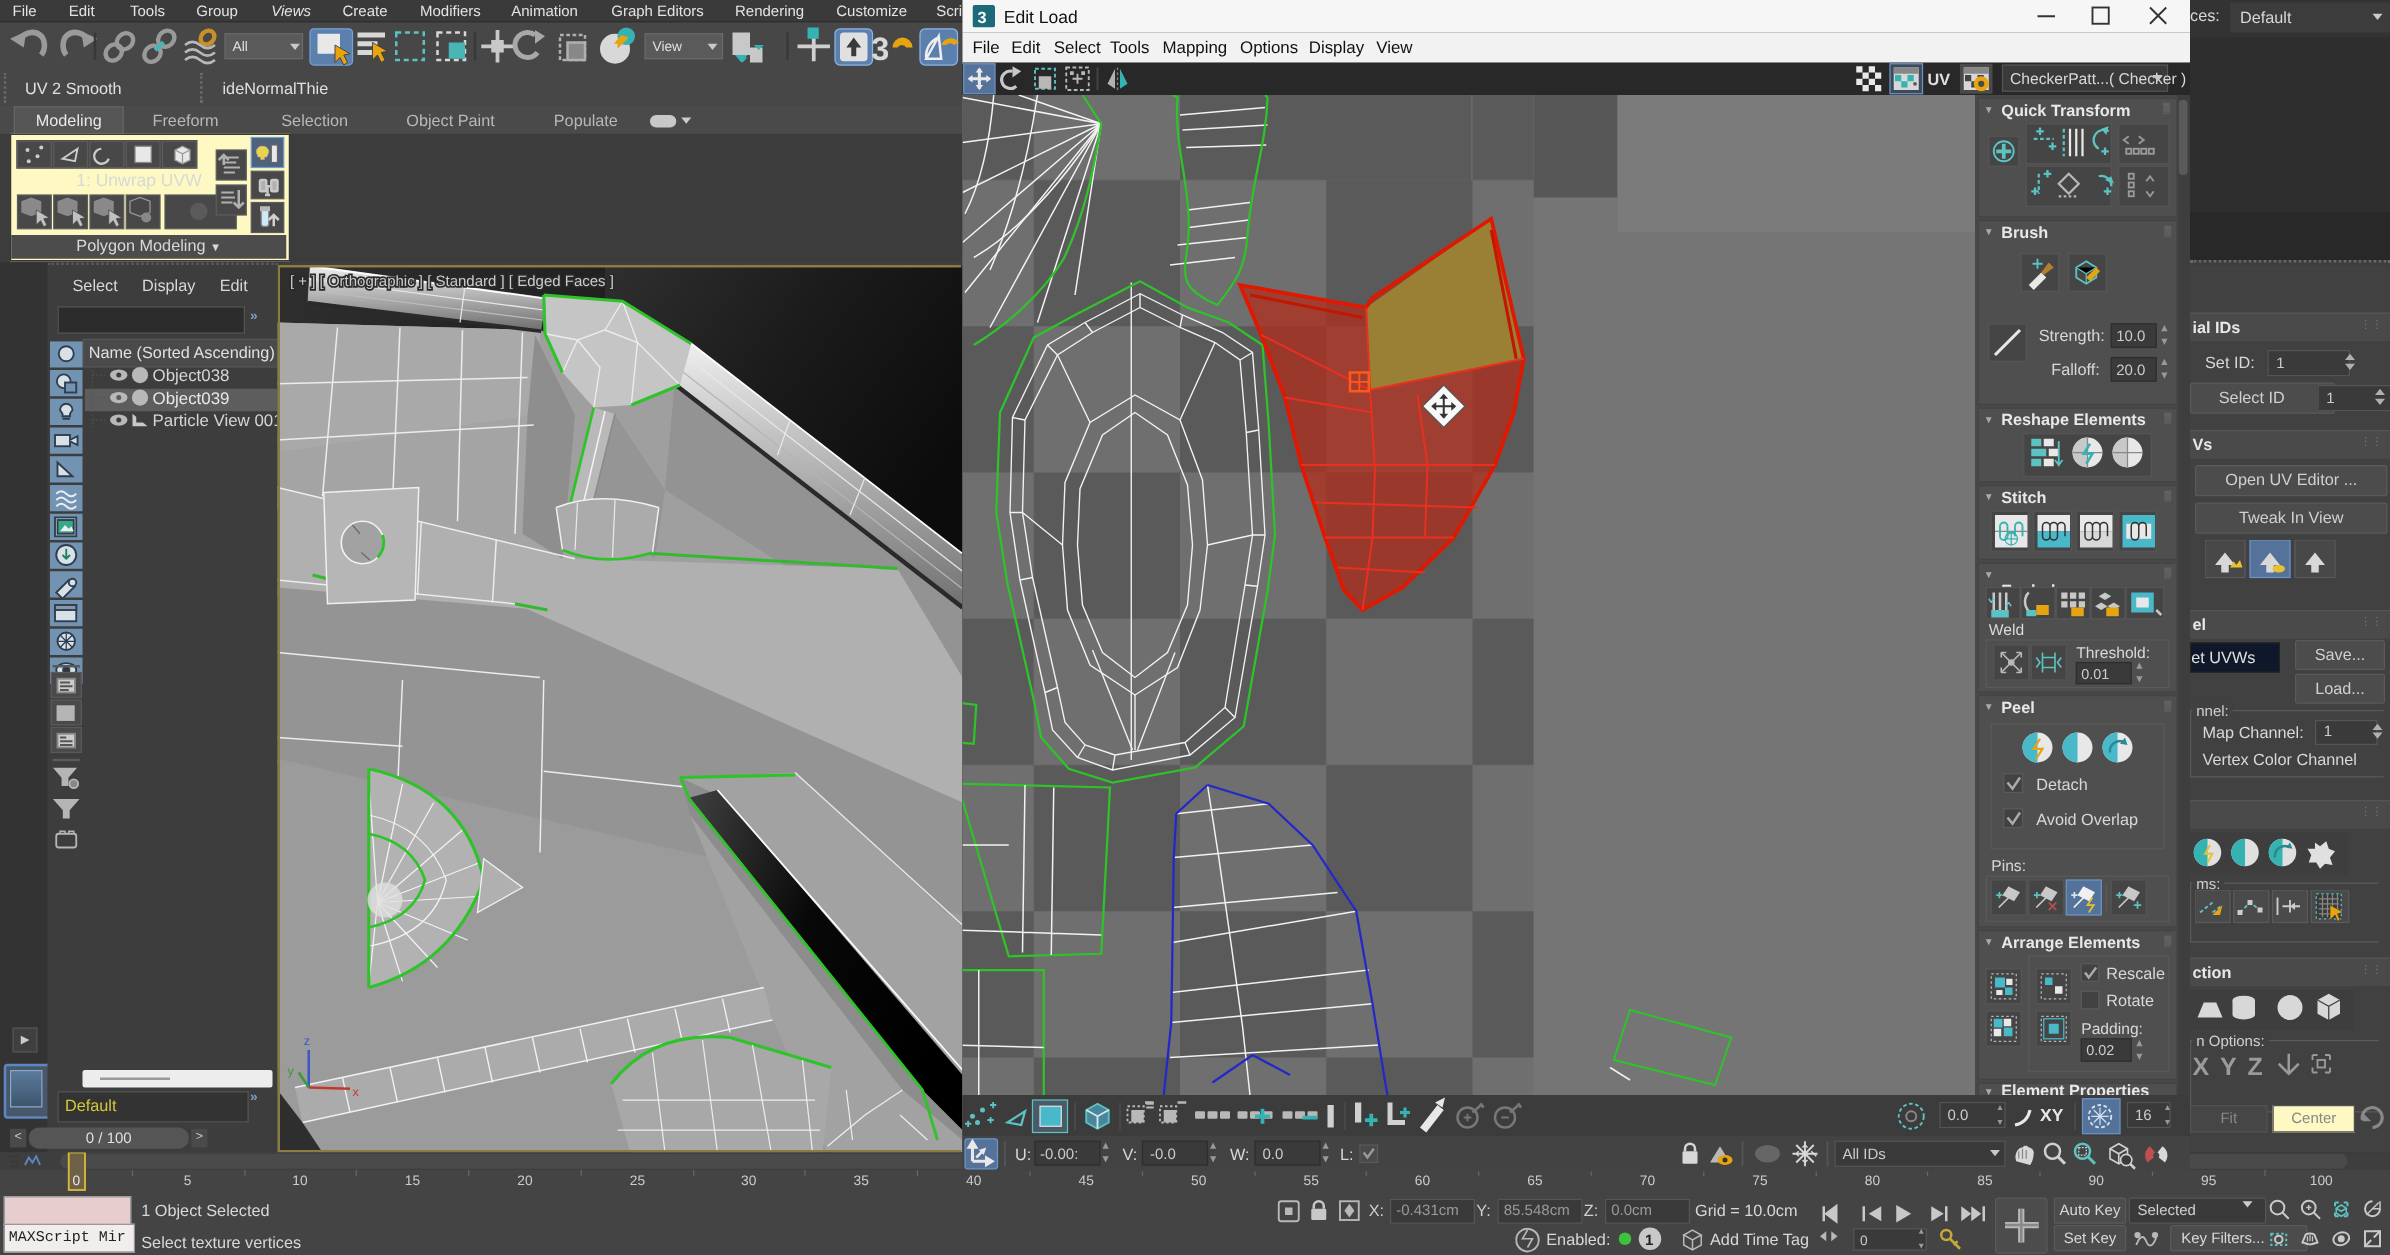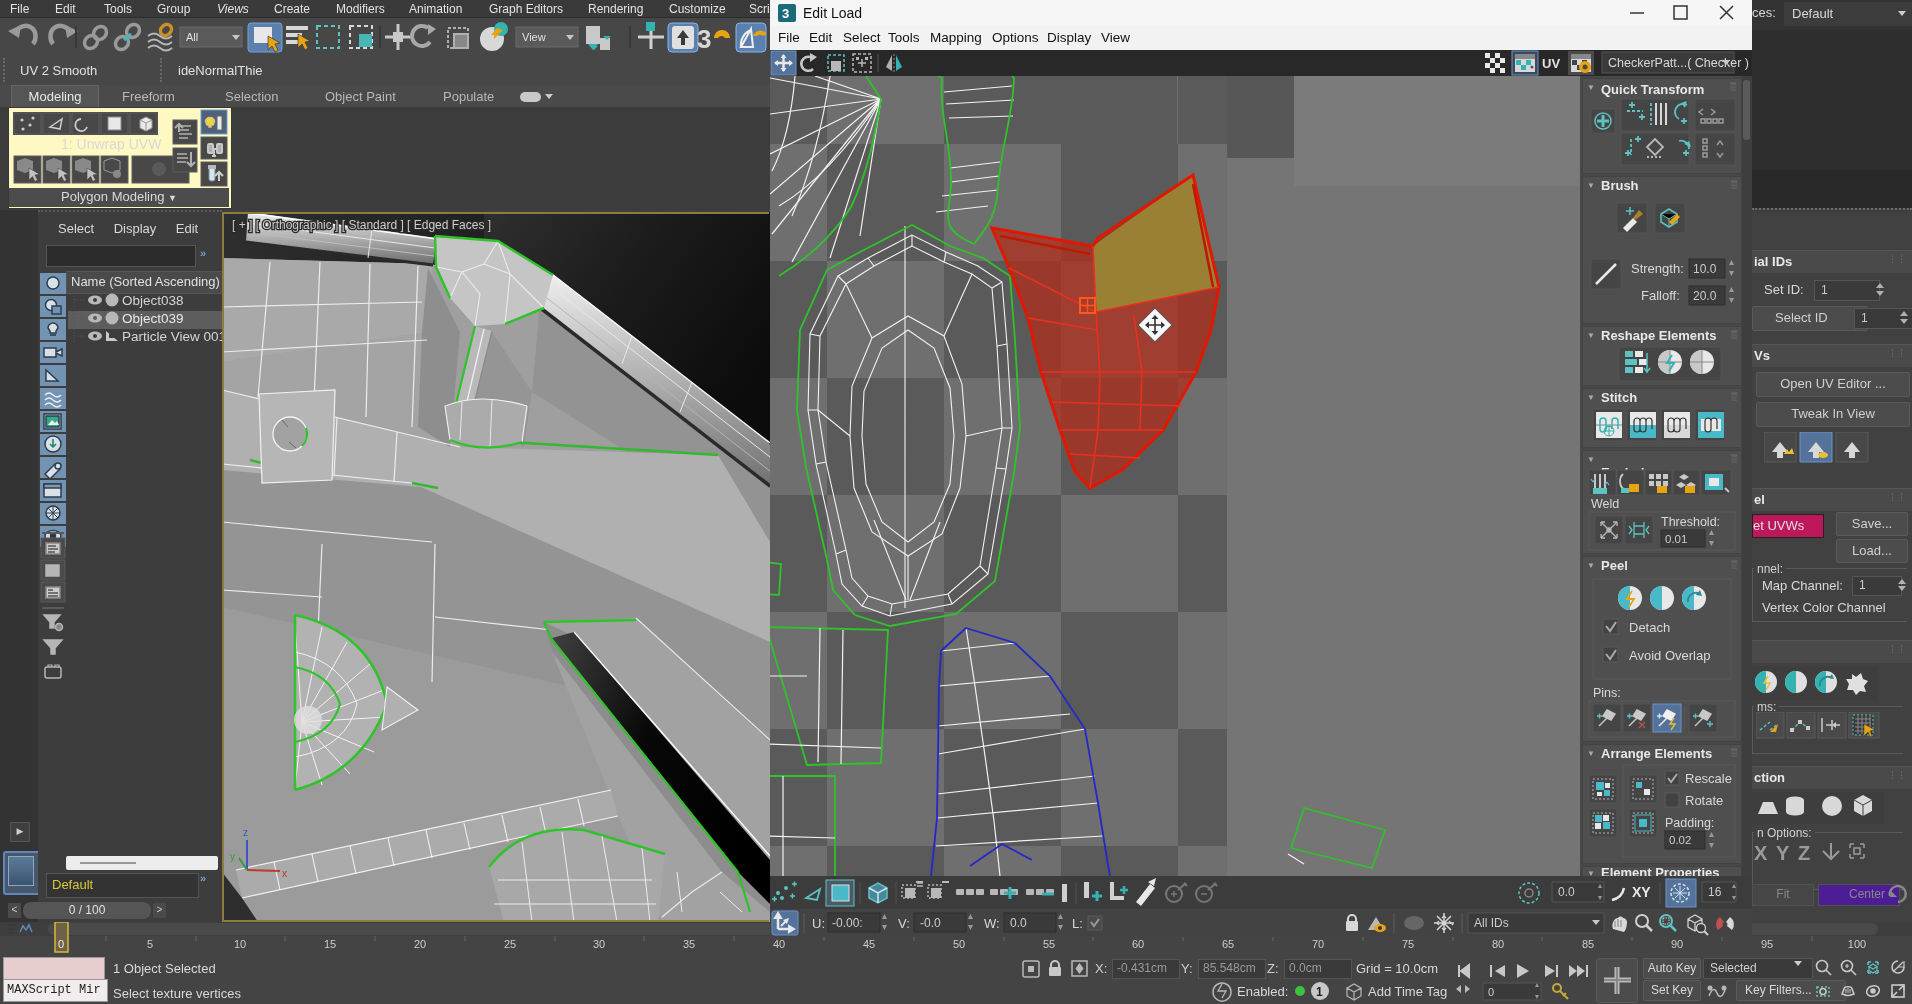--- a/index.html
+++ b/index.html
@@ -695,21 +695,21 @@
    <path d="M44 20 l8 -10 8 10 -5 0 0 6 -6 0 0 -6 z"></path>
         <ellipse cx="59" cy="23" rx="5" ry="3" fill="#e8c030"></ellipse>
    <path d="M80 20 l8 -10 8 10 -5 0 0 6 -6 0 0 -6 z"></path>
   </g>
  </svg>
 
  <div class="a" style="left:0;top:488px;width:160px;height:22px;background:#4a4a4a;border-top:1px solid #555;">
       <span class="rollhead" style="position:absolute;left:2px;top:3px;">el</span>
       <span style="position:absolute;right:6px;top:3px;color:#777;font-size:9px;">⋮⋮</span>
     </div>
- <div class="a" style="left:0;top:514px;width:70px;height:22px;background:#be185d;border:1px solid #222;color:#e0e0e0;font-size:13px;line-height:21px;">et UVWs</div>
+ <div class="a" style="left:0;top:514px;width:70px;height:22px;background:#0f172a;border:1px solid #222;color:#e0e0e0;font-size:13px;line-height:21px;">et UVWs</div>
  <div class="a" style="left:84px;top:512px;width:70px;height:22px;background:#4c4c4c;border:1px solid #5a5a5a;border-radius:2px;color:#d0d0d0;font-size:13px;text-align:center;line-height:21px;">Save...</div>
  <div class="a" style="left:84px;top:539px;width:70px;height:22px;background:#4c4c4c;border:1px solid #5a5a5a;border-radius:2px;color:#d0d0d0;font-size:13px;text-align:center;line-height:21px;">Load...</div>
  <div class="a" style="left:0;top:568px;width:154px;height:52px;border:1px solid #5a5a5a;border-right:none;"></div>
  <div class="a" style="left:2px;top:562px;background:#414141;color:#d0d0d0;font-size:12px;padding:0 3px;">nnel:</div>
  <div class="a" style="left:10px;top:578px;color:#d8d8d8;font-size:13px;">Map Channel:</div>
  <div class="a" style="left:100px;top:576px;width:42px;height:18px;background:#3a3a3a;border:1px solid #555;color:#ccc;font-size:12px;line-height:17px;padding-left:6px;">1</div>
  <div class="a" style="left:144px;top:576px;width:12px;height:18px;"><svg width="12" height="18">
         <path d="M6 3 l4 5 -8 0 z M6 15 l4 -5 -8 0 z" fill="#b0b0b0"></path>
       </svg></div>
  <div class="a" style="left:10px;top:600px;color:#d8d8d8;font-size:13px;">Vertex Color Channel</div>
@@ -785,21 +785,21 @@
   </g>
   <g transform="translate(70,2)" stroke="#9a9a9a" stroke-width="2" fill="none">
         <path d="M9 1 v16 M1 9 l8 8 8 -8 M9 17 l-4 -4 m4 4 l4 -4"></path>
       </g>
   <g transform="translate(96,2)" stroke="#9a9a9a" stroke-width="1.5" fill="none">
         <path d="M2 2 h4 M12 2 h4 M2 16 h4 M12 16 h4 M2 2 v4 M2 12 v4 M16 2 v4 M16 12 v4"></path>
         <rect x="6" y="6" width="6" height="6"></rect>
       </g>
  </svg>
  <div class="a" style="left:0;top:884px;width:60px;height:20px;background:#464646;border:1px solid #525252;color:#888;font-size:12px;text-align:center;line-height:19px;">Fit</div>
- <div class="a" style="left:66px;top:884px;width:64px;height:20px;background:#4c1d95;border:1px solid #525252;color:#888;font-size:12px;text-align:center;line-height:19px;padding-left:16px;">Center</div>
+ <div class="a" style="left:66px;top:884px;width:64px;height:20px;background:#fef9c3;border:1px solid #525252;color:#888;font-size:12px;text-align:center;line-height:19px;">Center</div>
  <svg width="30" height="24" style="position:absolute;left:134px;top:882px;">
       <path d="M4 14 a8 8 0 1 1 8 6" fill="none" stroke="#888" stroke-width="2.5"></path>
       <path d="M4 8 v7 h7" fill="#888" stroke="none"></path>
     </svg>
 </div>
 
 <div class="a" id="dialog" style="left:770px;top:0;width:982px;height:937px;background:#4a4a4a;">
   <div class="a" id="dlg-title" style="left:0;top:0;width:982px;height:26px;background:#f6f6f6;">
    <svg width="18" height="18" style="position:absolute;left:8px;top:4px;">
         <rect x="0" y="0" width="18" height="18" rx="2" fill="#1a6a7a"></rect>

